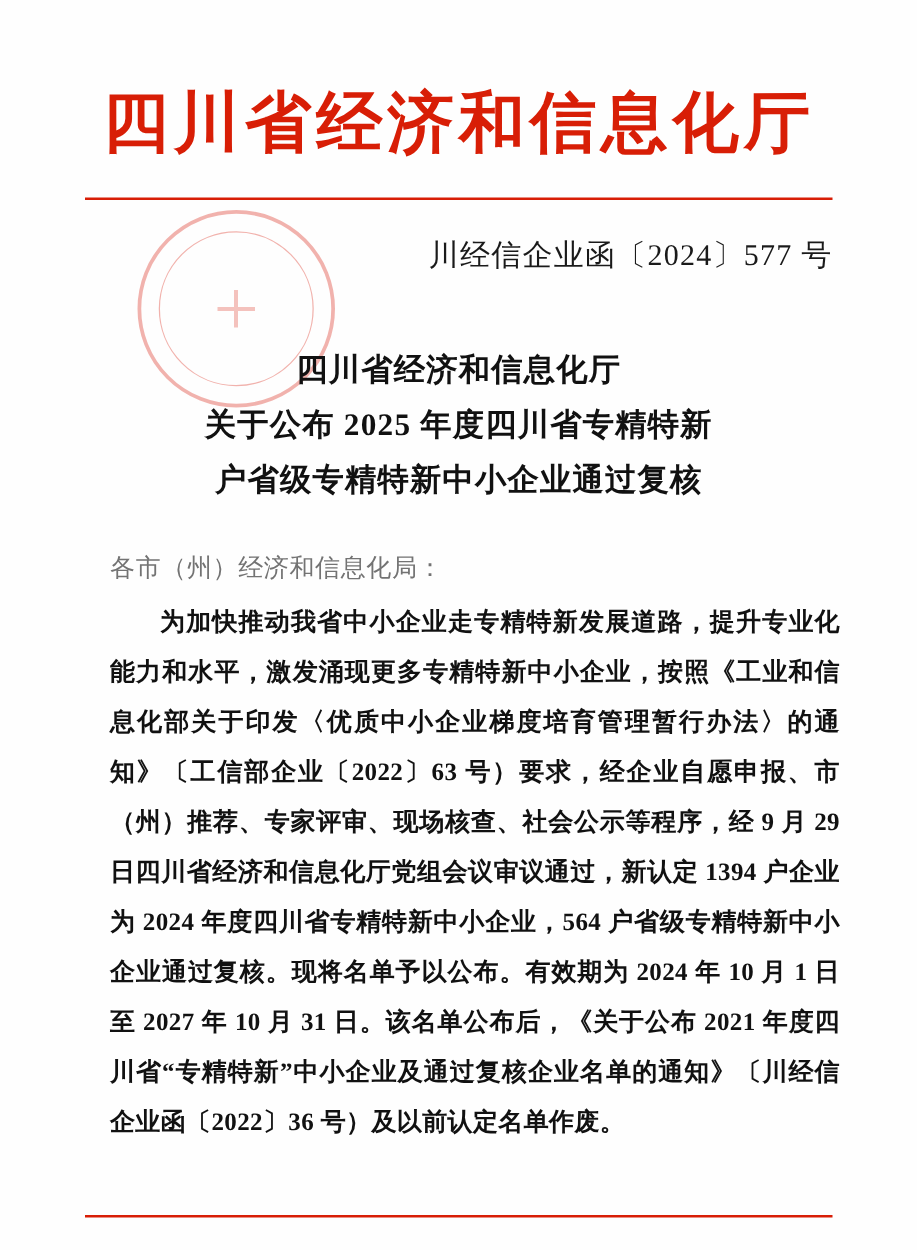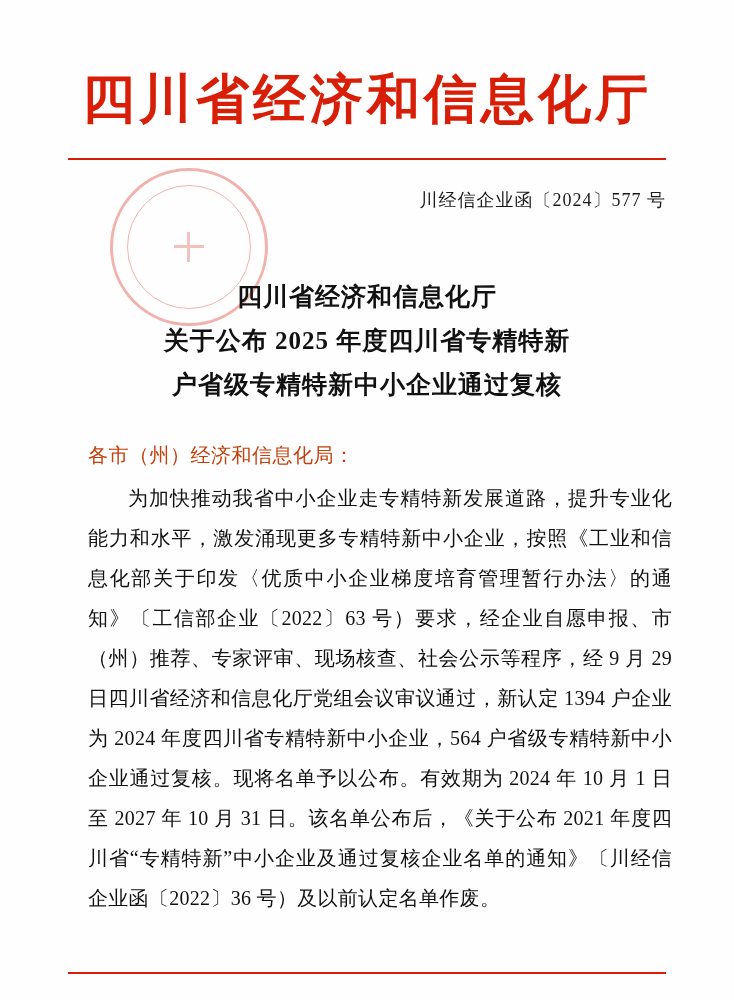--- a/index.html
+++ b/index.html
@@ -33,21 +33,21 @@
     left: 68px;
     right: 68px;
     top: 158px;
     height: 2px;
     background: #d81e06;
   }
   .doc-number {
     position: absolute;
     right: 68px;
     top: 188px;
-    font-size: 18px;
+    font-size: 24px;
     color: #1a1a1a;
     letter-spacing: 1px;
     white-space: nowrap;
   }
   .seal {
     position: absolute;
     left: 110px;
     top: 168px;
     width: 158px;
     height: 158px;
@@ -92,32 +92,33 @@
   }
   .body-block {
     position: absolute;
     left: 88px;
     right: 62px;
     top: 436px;
   }
   .salutation {
     font-size: 20px;
     line-height: 1.9;
-    color: #c2410c;
+    color: #737373;
     letter-spacing: 0.5px;
   }
   .para {
     font-size: 20px;
     line-height: 2.0;
     color: #111;
     text-align: justify;
     text-justify: inter-ideograph;
     text-indent: 2em;
     letter-spacing: 0.3px;
     margin-top: 4px;
+    font-weight: bold;
   }
   .rule-bottom {
     position: absolute;
     left: 68px;
     right: 68px;
     bottom: 26px;
     height: 2px;
     background: #d81e06;
   }
 </style>

